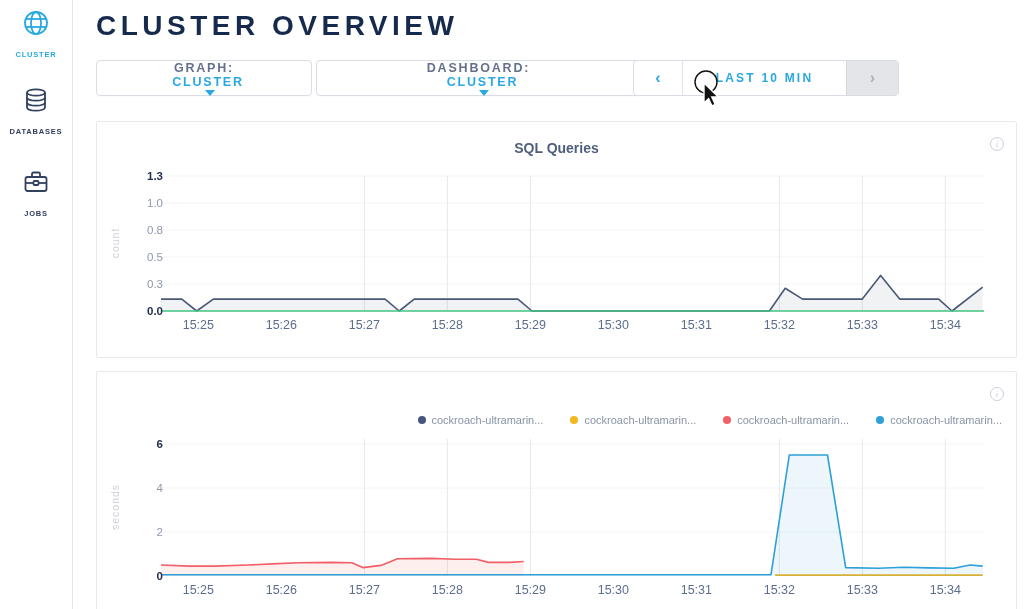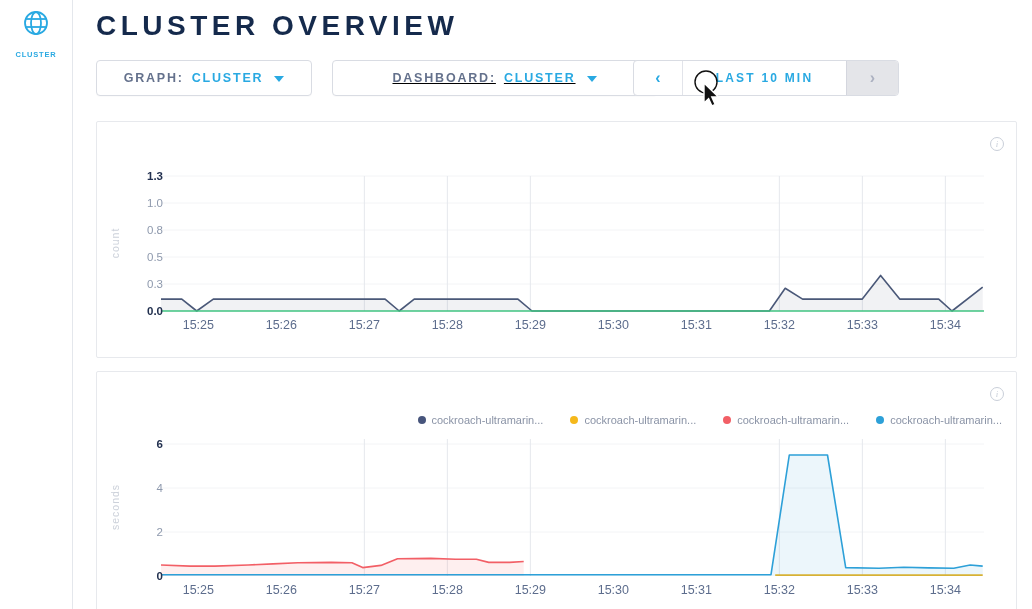--- a/index.html
+++ b/index.html
@@ -11,21 +11,21 @@
   .side-item { position:absolute; left:0; width:72px; text-align:center; cursor:pointer; }
   .side-item .icon { display:block; margin:0 auto 6px auto; }
   .side-label { font-size:7.5px; font-weight:700; letter-spacing:.8px; color:#32415f; }
   .side-item.active .side-label { color:#29a9e2; }
   
   .page-title { position:absolute; left:96px; top:10px; font-size:28px; font-weight:700;
                 letter-spacing:4.5px; color:#152a4c; }
   
   .ctl { position:absolute; top:60px; height:36px; background:#fff;
          border:1px solid #d9dce3; border-radius:4px; display:flex; align-items:center;
-         justify-content:center; cursor:pointer; box-shadow:0 1px 1px rgba(0,0,0,.02); }
+         justify-content:center; cursor:pointer; box-shadow:0 1px 1px rgba(0,0,0,.02);flex-direction:column; }
   .ctl-label { font-size:12.5px; font-weight:700; letter-spacing:1.8px; color:#64718c; }
   .ctl-value { font-size:12.5px; font-weight:700; letter-spacing:1.8px; color:#29a9e2; margin-left:8px; }
   .caret { width:0; height:0; border-left:5px solid transparent; border-right:5px solid transparent;
            border-top:6px solid #29a9e2; margin-left:11px; margin-top:1px; }
   .timewin { position:absolute; left:633px; top:60px; width:266px; height:36px;
              border:1px solid #d9dce3; border-radius:4px; display:flex; background:#fff;
              overflow:hidden; }
   .tw-btn { width:49px; display:flex; align-items:center; justify-content:center;
             font-size:16px; font-weight:700; color:#29a9e2; cursor:pointer;
             border-right:1px solid #e2e4ea; }
@@ -64,31 +64,54 @@
     <svg class="icon" width="28" height="28" viewBox="0 0 28 28">
       <g fill="none" stroke="#29a9e2" stroke-width="1.8">
         <circle cx="14" cy="14" r="11"></circle>
         <ellipse cx="14" cy="14" rx="5" ry="11"></ellipse>
         <line x1="3.6" y1="10" x2="24.4" y2="10"></line>
         <line x1="3.6" y1="18" x2="24.4" y2="18"></line>
       </g>
     </svg>
     <span class="side-label">CLUSTER</span>
   </div>
+  <div class="side-item" style="top:86px;">
+    <svg class="icon" width="28" height="28" viewBox="0 0 28 28">
+      <g fill="none" stroke="#32415f" stroke-width="1.8">
+        <ellipse cx="14" cy="6.5" rx="9" ry="3.2"></ellipse>
+        <path d="M5 6.5 v15 c0 1.8 4 3.2 9 3.2 s9 -1.4 9 -3.2 v-15"></path>
+        <path d="M5 11.5 c0 1.8 4 3.2 9 3.2 s9 -1.4 9 -3.2"></path>
+        <path d="M5 16.5 c0 1.8 4 3.2 9 3.2 s9 -1.4 9 -3.2"></path>
+      </g>
+    </svg>
+    <span class="side-label">DATABASES</span>
+  </div>
+  <div class="side-item" style="top:168px;">
+    <svg class="icon" width="28" height="28" viewBox="0 0 28 28">
+      <g fill="none" stroke="#32415f" stroke-width="1.8">
+        <rect x="3.5" y="9" width="21" height="14" rx="2"></rect>
+        <path d="M10 9 v-3 a1.5 1.5 0 0 1 1.5 -1.5 h5 a1.5 1.5 0 0 1 1.5 1.5 v3"></path>
+        <path d="M3.5 15 h8"></path>
+          <path d="M16.5 15 h8"></path>
+        <rect x="11.5" y="13" width="5" height="4" rx="1"></rect>
+      </g>
+    </svg>
+    <span class="side-label">JOBS</span>
+  </div>
 </nav>
 
 <h1 class="page-title">CLUSTER OVERVIEW</h1>
 
 <div class="ctl" style="left:96px; width:216px;">
   <span class="ctl-label">GRAPH:</span>
   <span class="ctl-value">CLUSTER</span>
   <span class="caret"></span>
 </div>
 
-<div class="ctl" style="left:332px; width:325px;text-decoration:underline;">
+<div class="ctl" style="left:316px; width:325px;">
   <span class="ctl-label">DASHBOARD:</span>
   <span class="ctl-value">CLUSTER</span>
   <span class="caret"></span>
 </div>
 
 <div class="timewin">
   <div class="tw-btn">
     <span>‹</span>
   </div>
   <div class="tw-label">LAST 10 MIN</div>
@@ -96,20 +119,21 @@
     <span>›</span>
   </div>
 </div>
 
 <svg class="cursor-overlay" width="40" height="46" viewBox="0 0 40 46">
   <circle cx="14" cy="15" r="11" fill="none" stroke="#111" stroke-width="1.4"></circle>
   <path d="M12 16 L12 36 L16.6 31.6 L20 39 L23.2 37.4 L19.8 30 L26.4 30 Z" fill="#111" stroke="#fff" stroke-width="1.4"></path>
 </svg>
 
 <section class="panel" style="top:121px; height:237px;">
+  <div class="panel-title">SQL Queries</div>
   <div class="info-icon">i</div>
   <svg id="chart1" class="chart-svg" style="top:35px;" width="919" height="190" viewBox="0 0 919 190">
       <line x1="64" y1="127" x2="887" y2="127" class="hgrid"></line>
       <line x1="64" y1="100" x2="887" y2="100" class="hgrid"></line>
       <line x1="64" y1="73" x2="887" y2="73" class="hgrid"></line>
       <line x1="64" y1="46" x2="887" y2="46" class="hgrid"></line>
       <line x1="64" y1="19" x2="887" y2="19" class="hgrid"></line>
       <line x1="267.3499999999999" y1="19" x2="267.3499999999999" y2="154" class="vgrid"></line>
       <line x1="350.34999999999997" y1="19" x2="350.34999999999997" y2="154" class="vgrid"></line>
       <line x1="433.34999999999997" y1="19" x2="433.34999999999997" y2="154" class="vgrid"></line>

